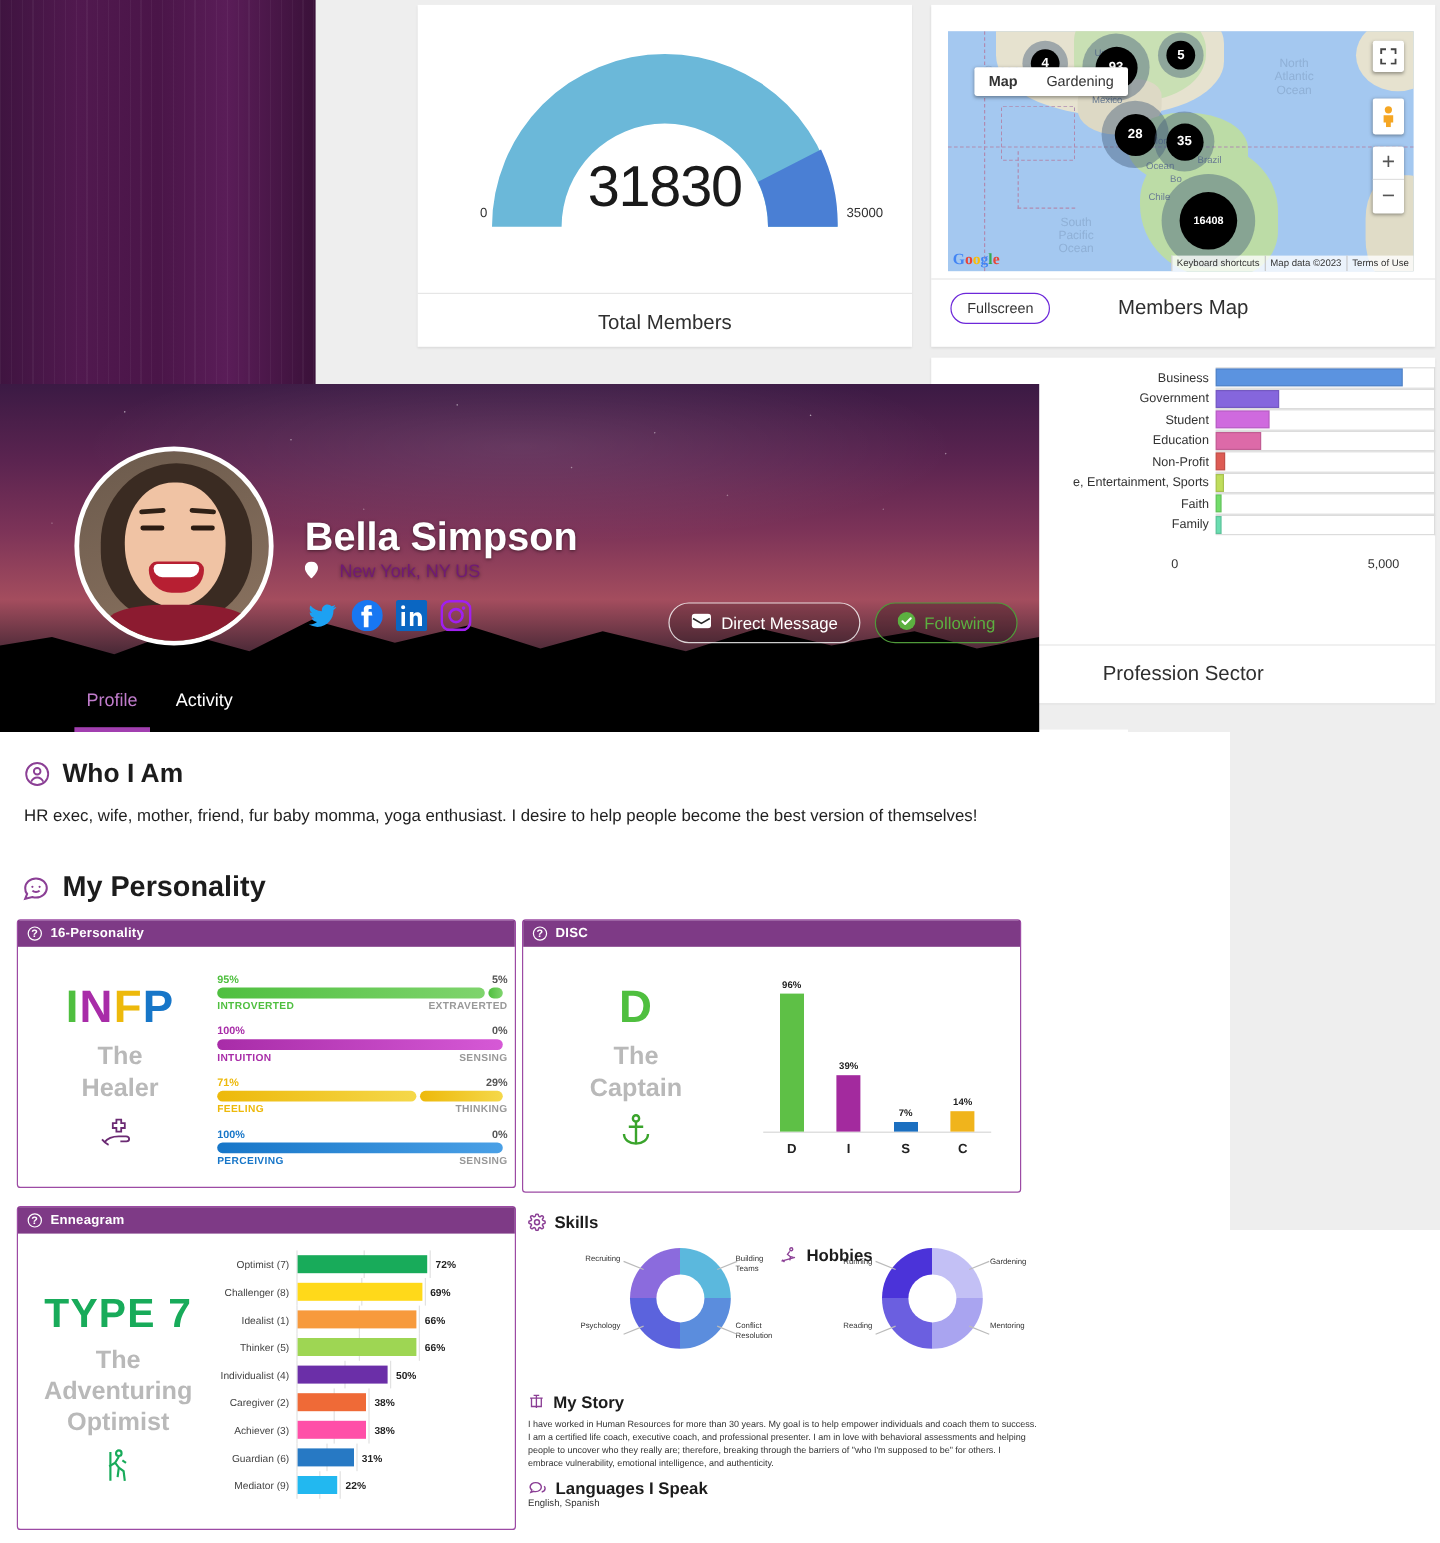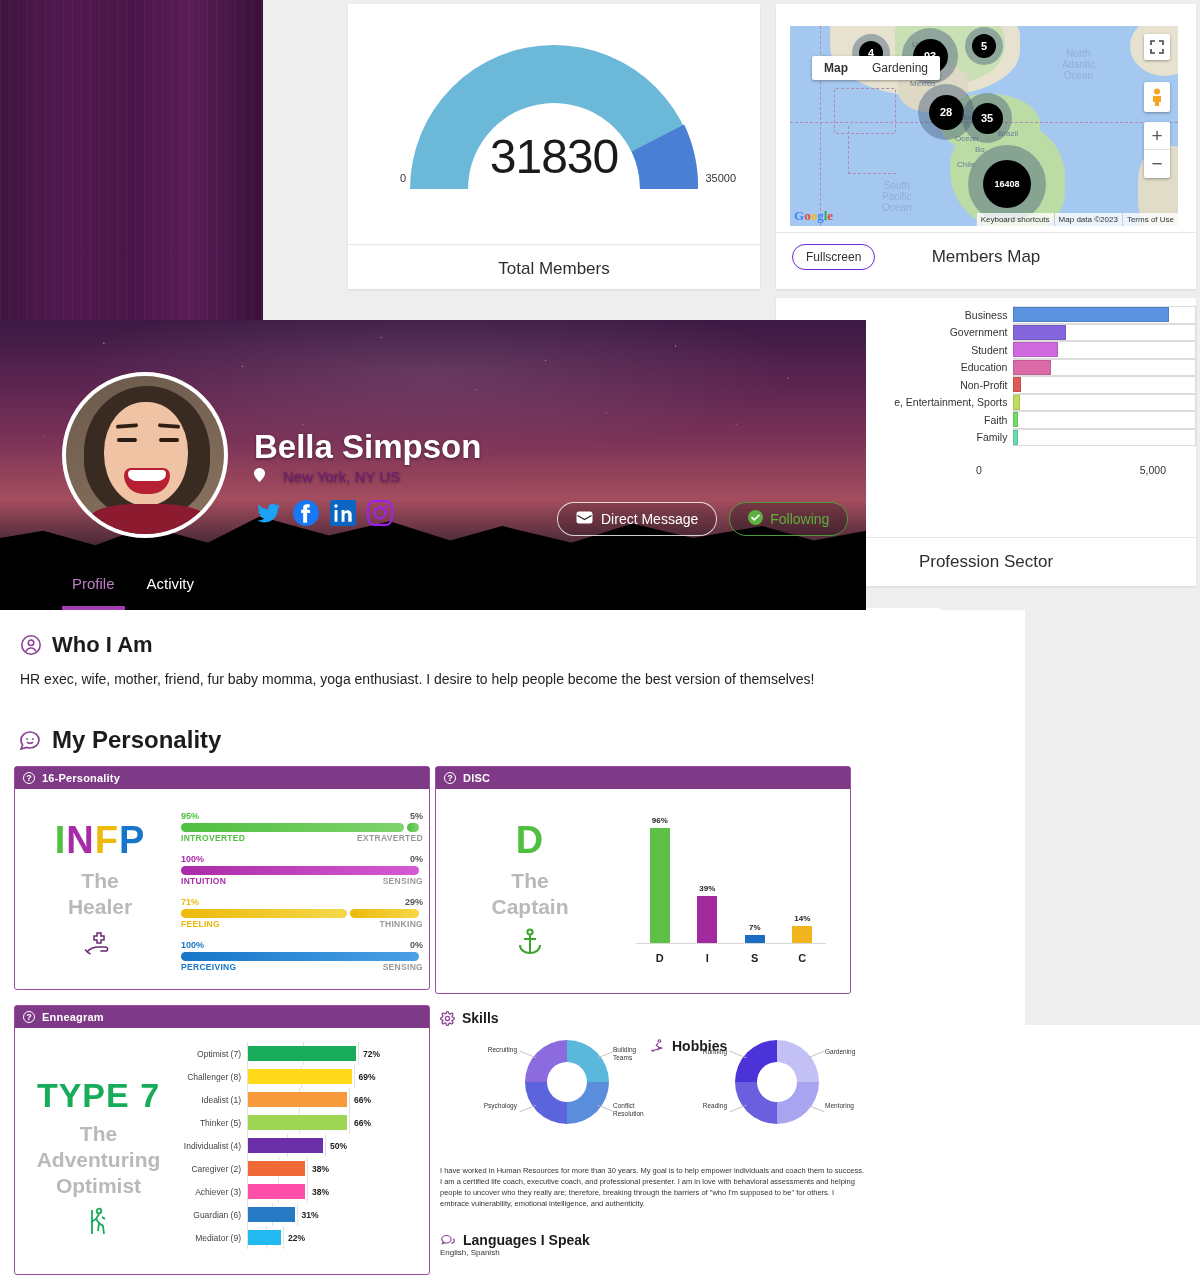--- a/index.html
+++ b/index.html
@@ -866,20 +866,31 @@
       <div class="dlbl" style="left: 90px; top: 62px; width: 36px; text-align: left;">Mentoring</div>
       <div class="dline" style="left: 72px; top: 68px; width: 18px; transform: rotate(22deg);"></div>
       <div class="dlbl" style="left: -44px; top: 62px; width: 36px; text-align: right;">Reading</div>
       <div class="dline" style="left: -6px; top: 68px; width: 18px; transform: rotate(-22deg);"></div>
       <div class="dlbl" style="left: -44px; top: 8px; width: 36px; text-align: right;">Running</div>
       <div class="dline" style="left: -6px; top: 14px; width: 18px; transform: rotate(22deg);"></div>
     </div>
 </div>
 
 <div id="story">
+  <div class="sm-head">
+    <span class="icon-purple">
+      <svg width="14" height="14" viewBox="0 0 24 24" fill="none" stroke="#8b3f95" stroke-width="1.9">
+          <path d="M12 3v18"></path>
+          <path d="M3 7h18"></path>
+          <path d="M5 7v12h14V7"></path>
+          <path d="M8 3h8"></path>
+        </svg>
+    </span>
+    <span>My Story</span>
+  </div>
   <div id="story-text">I have worked in Human Resources for more than 30 years. My goal is to help empower individuals and coach them to success. I am a certified life coach, executive coach, and professional presenter. I am in love with behavioral assessments and helping people to uncover who they really are; therefore, breaking through the barriers of "who I'm supposed to be" for others. I embrace vulnerability, emotional intelligence, and authenticity.</div>
 </div>
 
 <div id="langs">
   <div class="sm-head">
     <span class="icon-purple">
       <svg width="16" height="15" viewBox="0 0 24 24" fill="none" stroke="#8b3f95" stroke-width="1.9">
           <path d="M17 10c0 3.3-3.4 6-7.5 6-.9 0-1.8-.1-2.6-.4L3 17l1.3-3.2A5.6 5.6 0 012 10c0-3.3 3.4-6 7.5-6S17 6.7 17 10z"></path>
           <path d="M17.5 16.5c2.6-.6 4.5-2.4 4.5-4.6 0-1.1-.5-2.1-1.3-2.9"></path>
         </svg>

